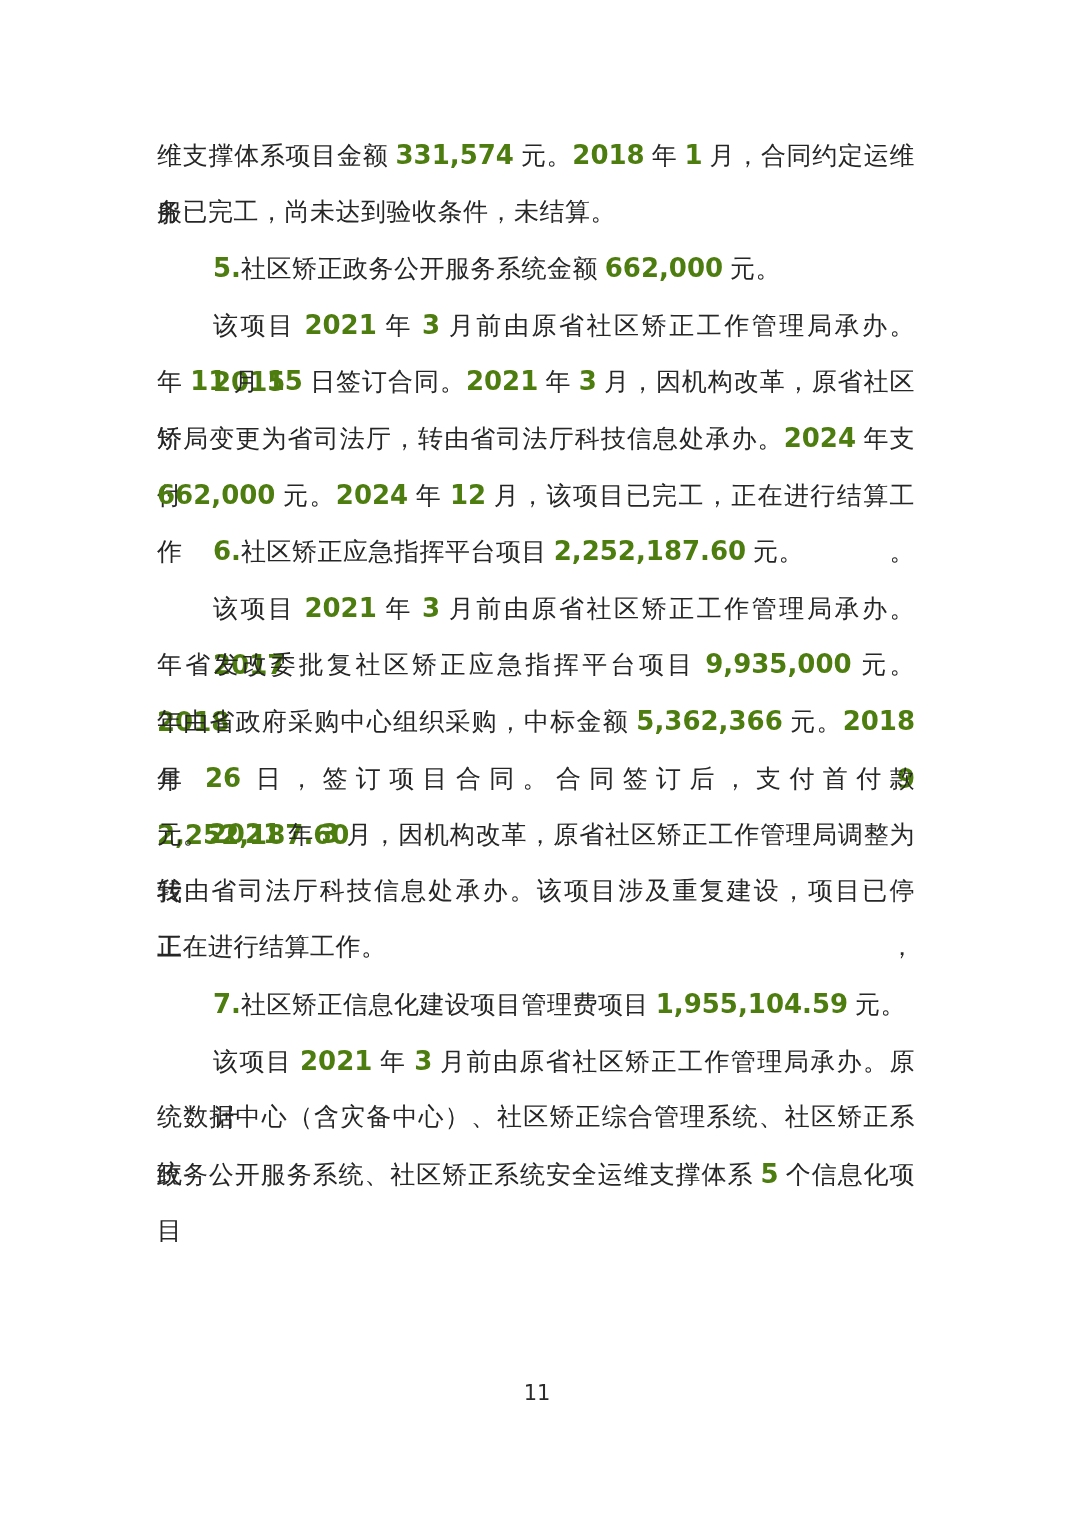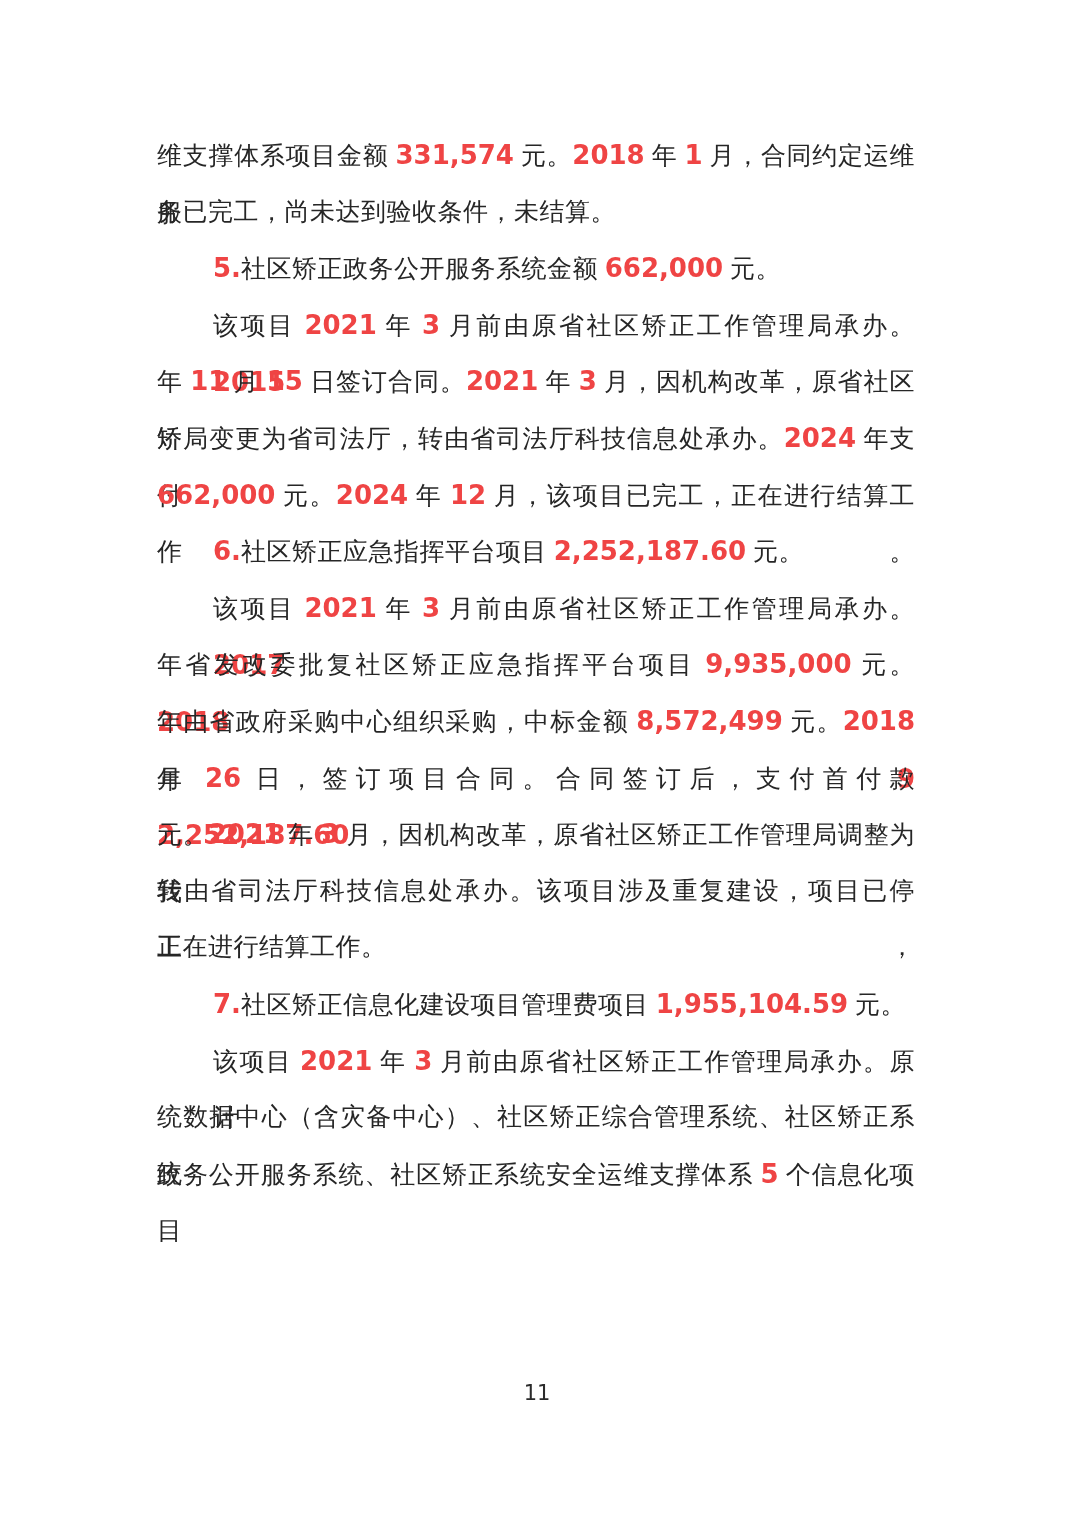--- a/index.html
+++ b/index.html
@@ -37,21 +37,21 @@
     text-align-last: justify;
     text-justify: inter-character;
   }
   .line.indent {
     padding-left: 56px;
   }
   .num {
     font-family: "DejaVu Sans", sans-serif;
     font-weight: bold;
     font-size: 26px;
-    color: #ef4444;
+    color: #4d7c0f;
     letter-spacing: 0;
   }
   .page-number {
     position: absolute;
     top: 1378px;
     left: 0;
     right: 0;
     text-align: center;
     font-family: "DejaVu Sans", sans-serif;
     font-size: 21px;
@@ -67,21 +67,21 @@
       <div class="line justify">维支撑体系项目金额 <span class="num">331,574</span> 元。<span class="num">2018</span> 年 <span class="num">1</span> 月，合同约定运维服</div>
       <div class="line">务已完工，尚未达到验收条件，未结算。</div>
       <div class="line indent"><span class="num">5.</span>社区矫正政务公开服务系统金额 <span class="num">662,000</span> 元。</div>
       <div class="line justify indent">该项目 <span class="num">2021</span> 年 <span class="num">3</span> 月前由原省社区矫正工作管理局承办。<span class="num">2015</span></div>
       <div class="line justify">年 <span class="num">11</span> 月 <span class="num">15</span> 日签订合同。<span class="num">2021</span> 年 <span class="num">3</span> 月，因机构改革，原省社区矫</div>
       <div class="line justify">矫局变更为省司法厅，转由省司法厅科技信息处承办。<span class="num">2024</span> 年支付</div>
       <div class="line justify"><span class="num">662,000</span> 元。<span class="num">2024</span> 年 <span class="num">12</span> 月，该项目已完工，正在进行结算工作。</div>
       <div class="line indent"><span class="num">6.</span>社区矫正应急指挥平台项目 <span class="num">2,252,187.60</span> 元。</div>
       <div class="line justify indent">该项目 <span class="num">2021</span> 年 <span class="num">3</span> 月前由原省社区矫正工作管理局承办。<span class="num">2017</span></div>
       <div class="line justify">年省发改委批复社区矫正应急指挥平台项目 <span class="num">9,935,000</span> 元。<span class="num">2018</span></div>
-      <div class="line justify">年由省政府采购中心组织采购，中标金额 <span class="num">8,572,499</span> 元。<span class="num">2018</span> 年 <span class="num">9</span></div>
+      <div class="line justify">年由省政府采购中心组织采购，中标金额 <span class="num">5,362,366</span> 元。<span class="num">2018</span> 年 <span class="num">9</span></div>
       <div class="line justify">月 <span class="num">26</span> 日，签订项目合同。合同签订后，支付首付款 <span class="num">2,252,187.60</span></div>
       <div class="line justify">元。<span class="num">2021</span> 年 <span class="num">3</span> 月，因机构改革，原省社区矫正工作管理局调整为我</div>
       <div class="line justify">转由省司法厅科技信息处承办。该项目涉及重复建设，项目已停工，</div>
       <div class="line">正在进行结算工作。</div>
       <div class="line indent"><span class="num">7.</span>社区矫正信息化建设项目管理费项目 <span class="num">1,955,104.59</span> 元。</div>
       <div class="line justify indent">该项目 <span class="num">2021</span> 年 <span class="num">3</span> 月前由原省社区矫正工作管理局承办。原计</div>
       <div class="line justify">统数据中心（含灾备中心）、社区矫正综合管理系统、社区矫正系统</div>
       <div class="line justify">政务公开服务系统、社区矫正系统安全运维支撑体系 <span class="num">5</span> 个信息化项目</div>
     </div>
   <div class="page-number">11</div>

